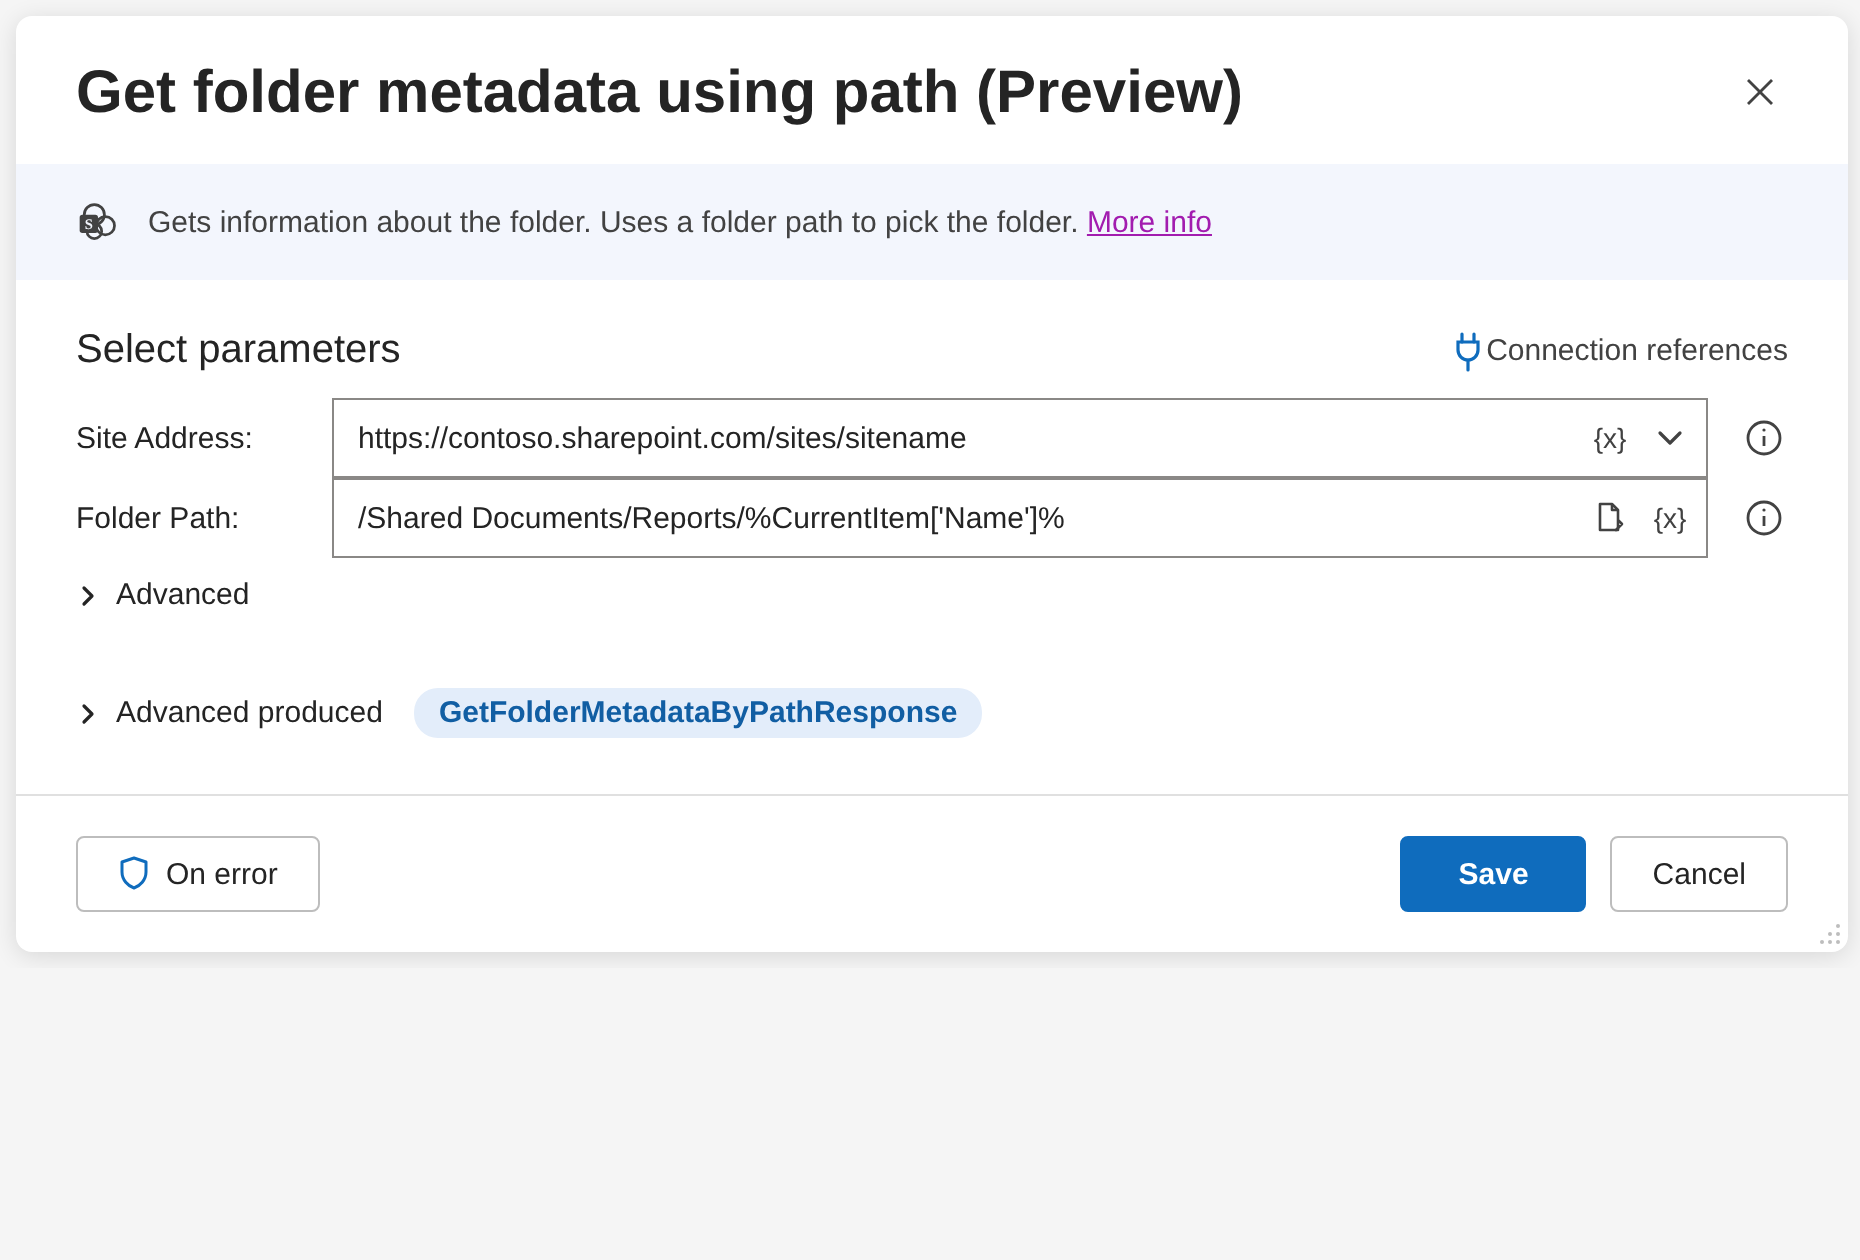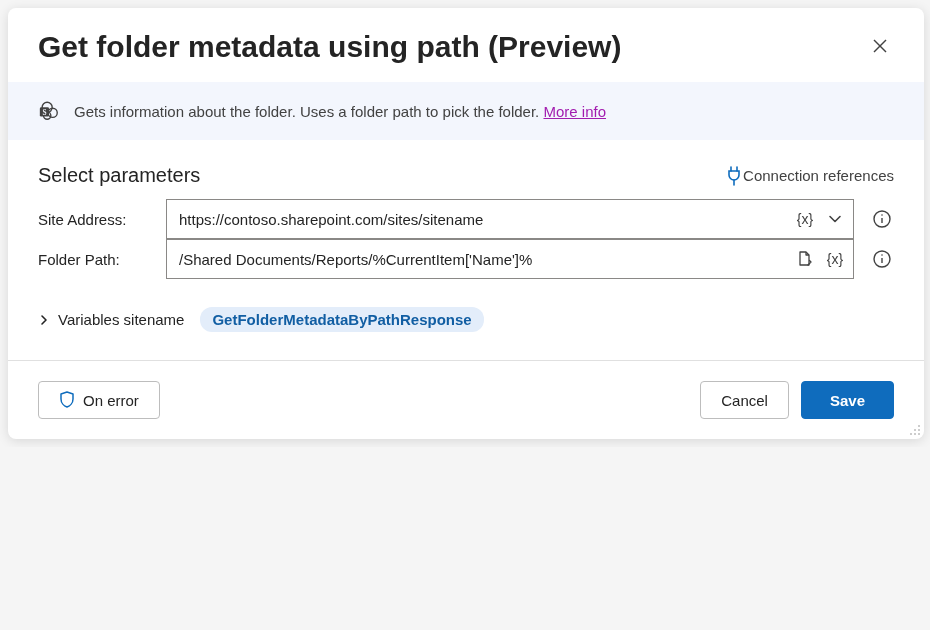--- a/index.html
+++ b/index.html
@@ -268,43 +268,51 @@
       </div>
       <span class="help-icon">
         <svg width="18" height="18" viewBox="0 0 18 18" fill="none" stroke="currentColor" stroke-width="1.4">
           <circle cx="9" cy="9" r="8"></circle>
             <line x1="9" y1="8" x2="9" y2="13"></line>
             <circle cx="9" cy="5" r="0.8" fill="currentColor" stroke="none"></circle>
         </svg>
       </span>
     </div>
 
+    <div class="expand-row">
+      <span class="chev">
+        <svg width="8" height="12" viewBox="0 0 8 12" fill="none" stroke="currentColor" stroke-width="1.6" stroke-linecap="round" stroke-linejoin="round">
+          <polyline points="2,2 6,6 2,10"></polyline>
+        </svg>
+      </span>
+      <span>Advanced</span>
+    </div>
 
     <div class="expand-row vars-row">
       <span class="chev">
         <svg width="8" height="12" viewBox="0 0 8 12" fill="none" stroke="currentColor" stroke-width="1.6" stroke-linecap="round" stroke-linejoin="round">
           <polyline points="2,2 6,6 2,10"></polyline>
         </svg>
       </span>
-      <span>Variables sitename</span>
+      <span>Advanced produced</span>
       <span class="var-chip">GetFolderMetadataByPathResponse</span>
     </div>
 
   </div>
 
   <div class="footer">
     <button class="btn btn-secondary">
       <svg width="16" height="18" viewBox="0 0 16 18" fill="none" stroke="#0f6cbd" stroke-width="1.5" stroke-linejoin="round">
         <path d="M8 1 l6 2 v5 c0 4 -3 7 -6 8 c-3 -1 -6 -4 -6 -8 v-5 z"></path>
       </svg>
       <span>On error</span>
     </button>
     <div class="footer-right">
+      <button class="btn btn-primary">Save</button>
       <button class="btn btn-secondary">Cancel</button>
-      <button class="btn btn-primary">Save</button>
     </div>
   </div>
 
   <svg class="resize-grip" viewBox="0 0 14 14">
     <circle cx="12" cy="4" r="1" fill="#bdbdbd"></circle>
     <circle cx="8" cy="8" r="1" fill="#bdbdbd"></circle>
       <circle cx="12" cy="8" r="1" fill="#bdbdbd"></circle>
     <circle cx="4" cy="12" r="1" fill="#bdbdbd"></circle>
       <circle cx="8" cy="12" r="1" fill="#bdbdbd"></circle>
       <circle cx="12" cy="12" r="1" fill="#bdbdbd"></circle>

